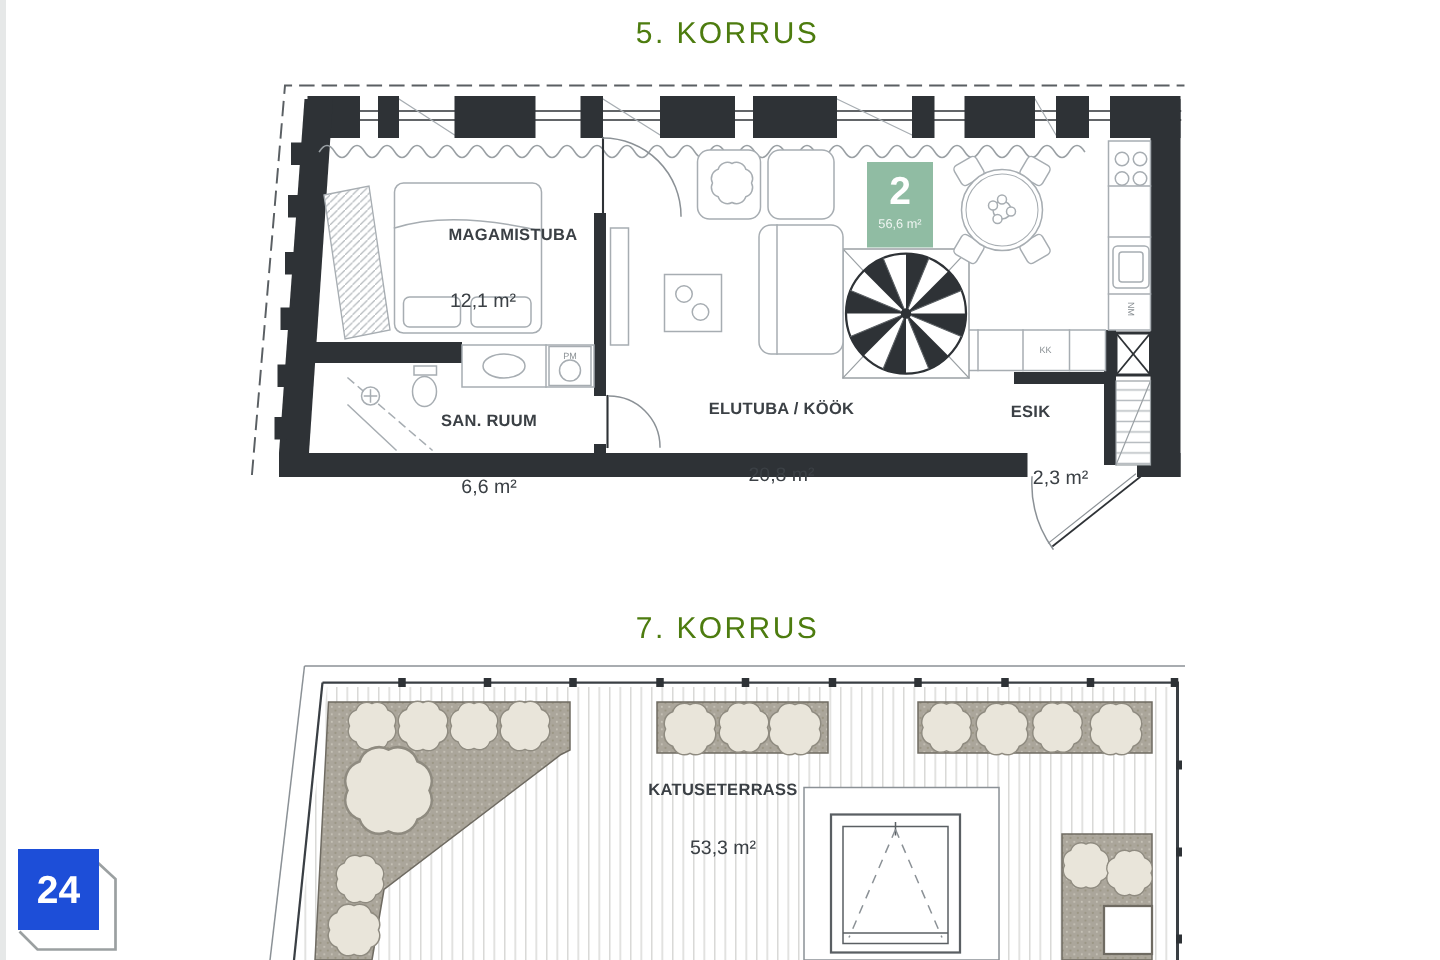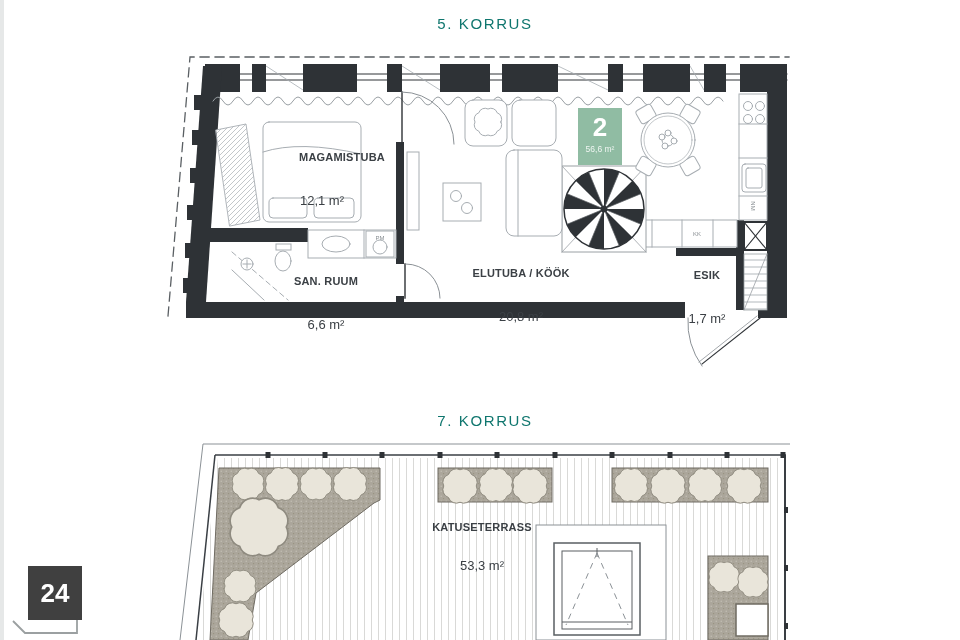--- a/index.html
+++ b/index.html
@@ -1,30 +1,30 @@
 <!DOCTYPE html>
 <html><head>
 <meta charset="utf-8">
 <style>
   html,body{margin:0;padding:0;background:#ffffff;}
   .stage{position:relative;width:960px;height:640px;background:#fff;overflow:hidden;
          font-family:"Liberation Sans",sans-serif;}
   .edge-strip{position:absolute;left:0;top:0;width:4px;height:640px;background:#e6e8e8;}
   svg.plan{position:absolute;left:0;top:0;}
   .lbl{position:absolute;transform:translate(-50%,-50%);white-space:nowrap;color:#3B4045;}
-  .floor-title{font-size:15px;letter-spacing:1.6px;color:#0f766e;}
+  .floor-title{font-size:20px;letter-spacing:1.6px;color:#4d7c0f;}
   .room-name{font-weight:bold;font-size:11px;letter-spacing:.2px;}
   .room-area{font-size:13px;margin-top:28px;}
   .tiny{font-size:6px;color:#8a9094;}
   .tiny.vert{transform:translate(-50%,-50%) rotate(90deg);}
   .unit-badge{position:absolute;left:578px;top:108px;width:44px;height:57px;
               background:#90BCA3;color:#fff;text-align:center;}
   .unit-badge .num{display:block;font-size:26px;font-weight:bold;line-height:1.1;margin-top:5px;}
   .unit-badge .area{display:block;font-size:8.5px;opacity:.85;margin-top:2px;}
-  .page-badge{position:absolute;left:28px;top:566px;width:54px;height:54px;background:#404040;
+  .page-badge{position:absolute;left:12px;top:566px;width:54px;height:54px;background:#1d4ed8;
               color:#fff;font-size:26px;font-weight:bold;display:flex;align-items:center;
               justify-content:center;}
 </style>
 </head>
 <body>
 
 <div class="stage">
   <div class="edge-strip"></div>
 
   <svg class="plan" width="960" height="640" viewBox="0 0 960 640">
@@ -303,22 +303,22 @@
 
   <div class="lbl room-name" style="left:322px;top:157px;margin-left:20px;">MAGAMISTUBA</div>
   <div class="lbl room-area" style="left:322px;top:172px;">12,1 m²</div>
 
   <div class="lbl room-name" style="left:326px;top:281px;">SAN. RUUM</div>
   <div class="lbl room-area" style="left:326px;top:296px;">6,6 m²</div>
 
   <div class="lbl room-name" style="left:521px;top:273px;">ELUTUBA / KÖÖK</div>
   <div class="lbl room-area" style="left:521px;top:288px;">20,8 m²</div>
 
-  <div class="lbl room-name" style="left:707px;top:275px;">ESIK</div>
-  <div class="lbl room-area" style="left:707px;top:290px;">1,7 m²</div>
+  <div class="lbl room-name" style="left:687px;top:275px;">ESIK</div>
+  <div class="lbl room-area" style="left:707px;top:290px;">2,3 m²</div>
 
   <div class="lbl tiny" style="left:380px;top:238px;">PM</div>
   <div class="lbl tiny" style="left:697px;top:234px;">KK</div>
   <div class="lbl tiny vert" style="left:753px;top:206px;">NM</div>
 
   <div class="lbl floor-title" style="left:485px;top:420px;">7. KORRUS</div>
 
   <div class="lbl room-name" style="left:482px;top:527px;">KATUSETERRASS</div>
   <div class="lbl room-area" style="left:482px;top:537px;">53,3 m²</div>
 

